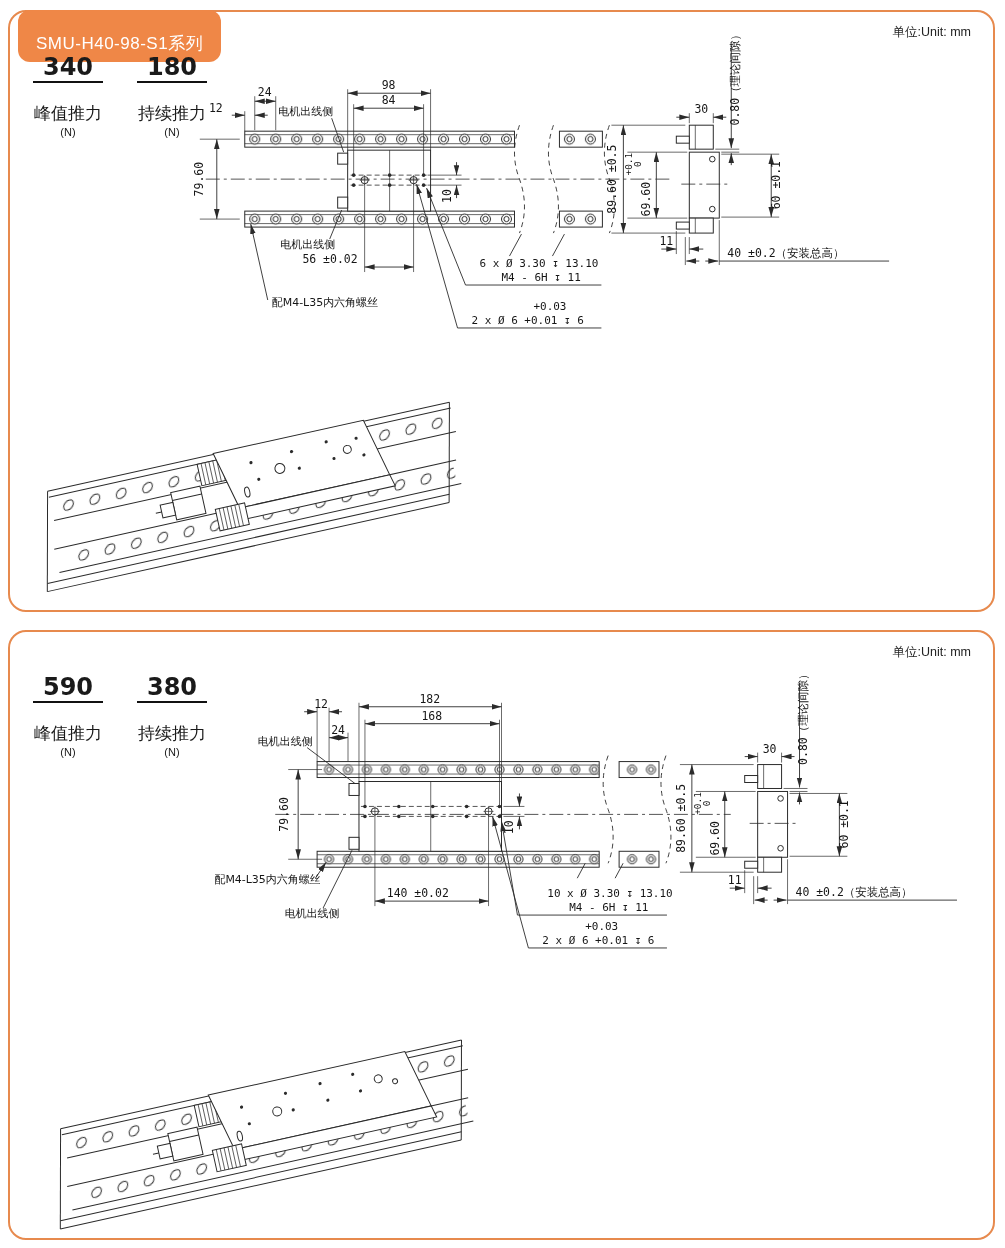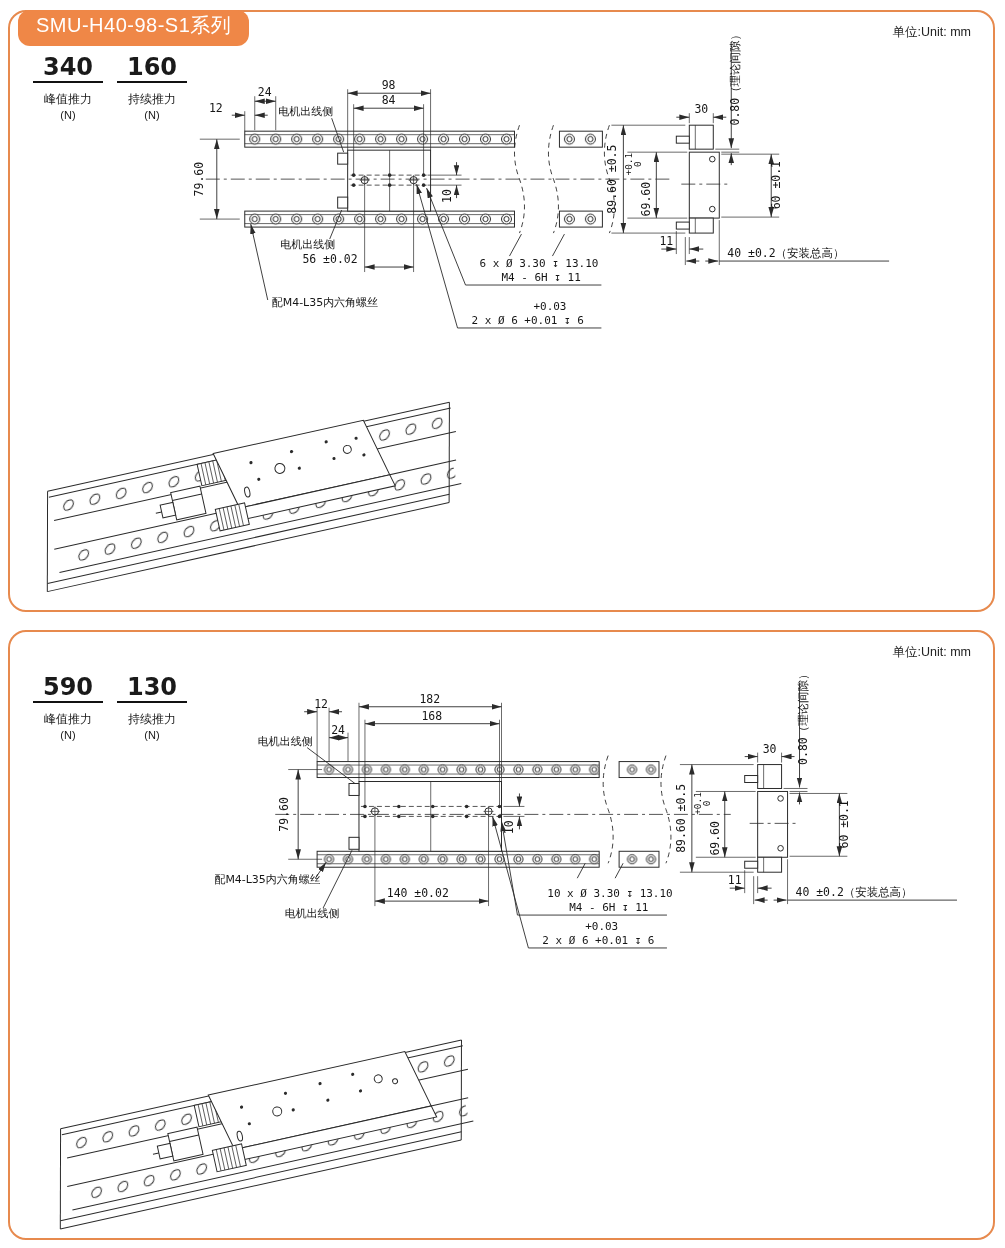--- a/index.html
+++ b/index.html
@@ -1,25 +1,25 @@
 <!DOCTYPE html>
 <html><head>
 <meta charset="utf-8">
 <style>
   html,body{margin:0;padding:0;background:#ffffff;}
   body{width:1005px;height:1248px;position:relative;font-family:"Liberation Sans",sans-serif;color:#1a1a1a;}
   .panel{position:absolute;left:8px;width:987px;background:#fff;border:2.5px solid #e78a4e;border-radius:18px;box-sizing:border-box;}
   #panel1{top:10px;height:602px;}
   #panel2{top:630px;height:610px;}
-  .badge{position:absolute;top:-2px;left:8px;background:#ef8747;color:#fff;font-size:20px;letter-spacing:.5px;padding:2px 18px 7px;border-radius:12px;white-space:nowrap;text-align:right;}
+  .badge{position:absolute;top:-2px;left:8px;background:#ef8747;color:#fff;font-size:17px;letter-spacing:.5px;padding:22px 18px 7px;border-radius:12px;white-space:nowrap;text-align:right;}
   .unit-label{position:absolute;top:12px;right:22px;font-size:12.5px;color:#222;}
-  .thrust-row{position:absolute;top:42px;left:16px;display:flex;}
+  .thrust-row{position:absolute;top:42px;left:16px;display:flex;gap:20px;}
   .thrust{text-align:center;min-width:84px;}
   .thrust .value{display:inline-block;font-size:24px;font-weight:bold;font-family:"DejaVu Sans",sans-serif;border-bottom:2px solid #111;padding:0 10px 1px;line-height:1.1;}
-  .thrust .label{font-size:12px;margin-top:8px;}
+  .thrust .label{font-size:17px;margin-top:19px;}
   .thrust .unitN{font-size:11px;margin-top:1px;}
   svg.drawing{position:absolute;left:0;top:0;width:100%;height:100%;}
   svg line,svg path,svg rect,svg circle,svg polygon,svg ellipse{stroke:#2b2b2b;fill:none;stroke-width:1;}
   svg .w{fill:#ffffff;}
   svg .dot{fill:#2b2b2b;stroke:none;}
   svg .thin{stroke-width:0.7;}
   svg .dim{stroke-width:0.9;}
   svg .dash{stroke-dasharray:5 3;stroke-width:0.8;}
   svg .cl{stroke-dasharray:14 4 3 4;stroke-width:0.8;}
   svg .brk{stroke-dasharray:5 4;stroke-width:0.9;}
@@ -251,21 +251,21 @@
 
   <div class="badge">SMU-H40-98-S1系列</div>
   <div class="unit-label">单位:Unit: mm</div>
   <div class="thrust-row">
     <div class="thrust">
       <span class="value">340</span>
       <div class="label">峰值推力</div>
       <div class="unitN">(N)</div>
     </div>
     <div class="thrust">
-      <span class="value">160</span>
+      <span class="value">180</span>
       <div class="label">持续推力</div>
       <div class="unitN">(N)</div>
     </div>
   </div>
 </div>
 
 <div class="panel" id="panel2">
   <svg class="drawing" viewBox="0 0 984 608">
     <defs>
       <marker id="ar2" markerWidth="11" markerHeight="7" refX="10" refY="2.8" orient="auto-start-reverse" markerUnits="userSpaceOnUse">
@@ -486,18 +486,18 @@
   </svg>
 
   <div class="unit-label">单位:Unit: mm</div>
   <div class="thrust-row">
     <div class="thrust">
       <span class="value">590</span>
       <div class="label">峰值推力</div>
       <div class="unitN">(N)</div>
     </div>
     <div class="thrust">
-      <span class="value">130</span>
+      <span class="value">380</span>
       <div class="label">持续推力</div>
       <div class="unitN">(N)</div>
     </div>
   </div>
 </div>
 
 </body></html>

